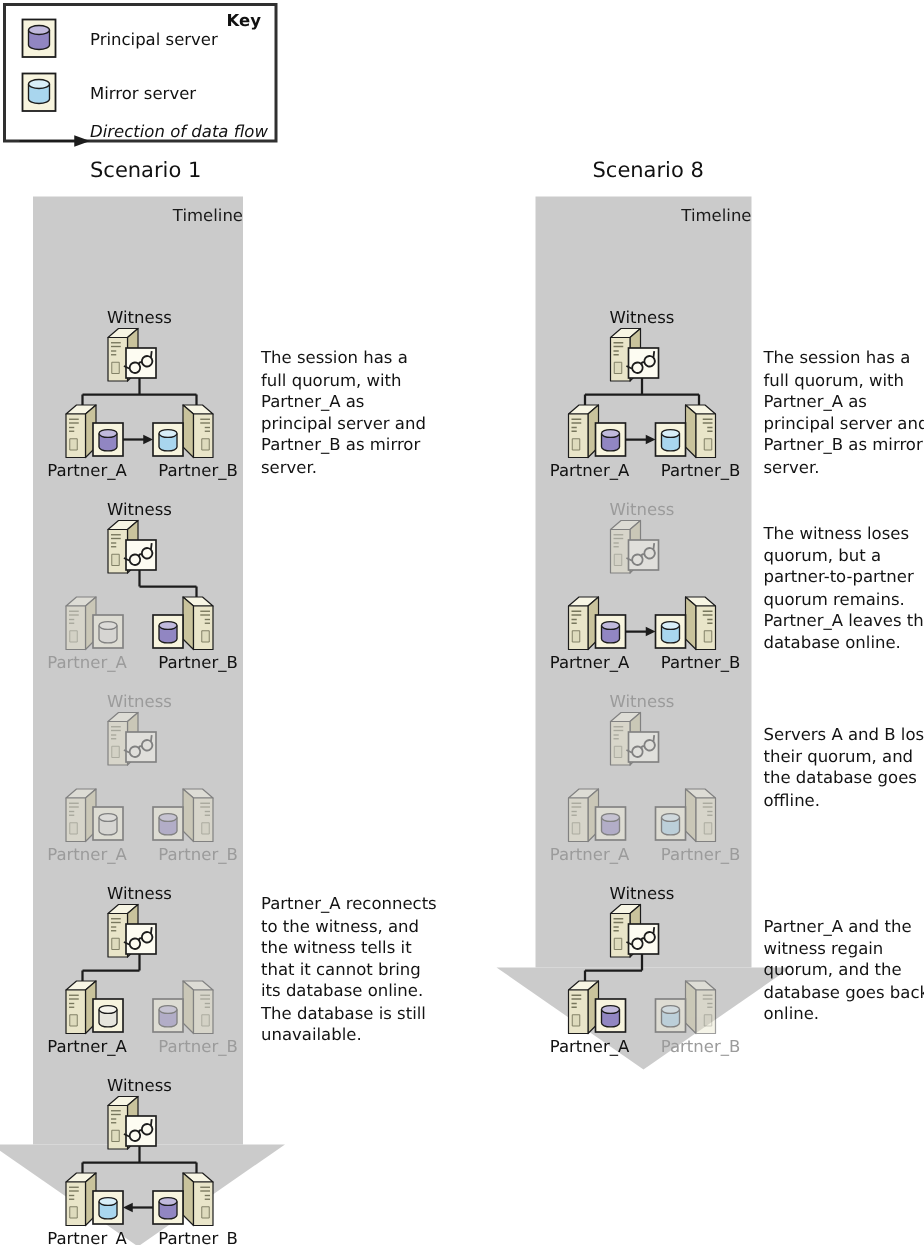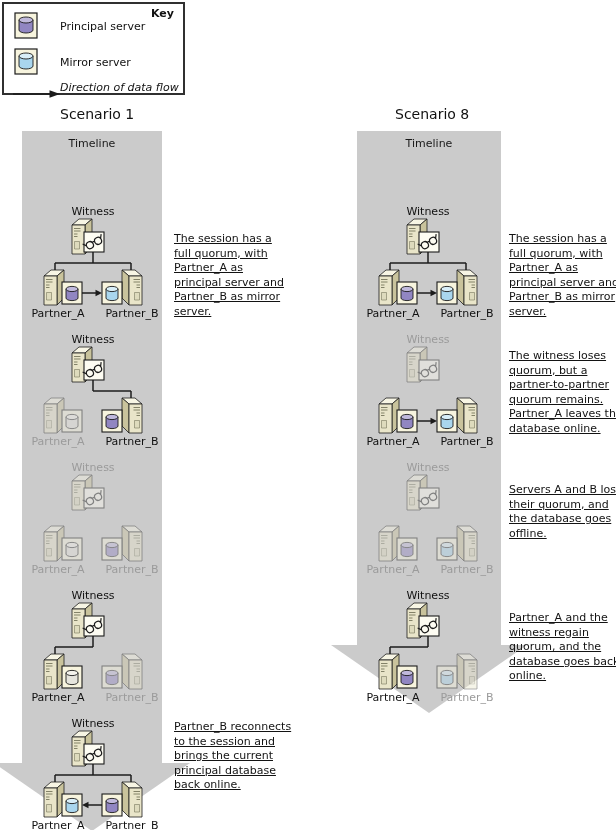--- a/index.html
+++ b/index.html
@@ -16,25 +16,25 @@
   .ki-mirror{left:10px;top:44px;}
   .kl-mirror{left:56px;top:52px;}
   .ki-arrow{left:8px;top:80px;}
   .kl-arrow{left:56px;top:77px;font-style:italic;}
   
   .scenario{position:absolute;top:106px;width:312px;height:730px;}
   .sc-title{position:absolute;left:5px;top:0;font-size:14px;color:#111;white-space:nowrap;margin-left:33px;}
   .band{position:absolute;left:0;top:25px;}
   .band-arrow{position:absolute;width:0;height:0;
               border-left:98px solid transparent;border-right:98px solid transparent;}
-  .tl{text-align:center;margin-top:6px;font-size:11px;color:#1a1a1a;}
+  .tl{text-align:right;margin-top:6px;font-size:11px;color:#1a1a1a;}
   .stages{position:absolute;left:0;top:64px;margin-top:36px;}
   .stage{position:relative;width:300px;height:128px;}
   .stage-svg{position:absolute;left:0;top:0;}
-  .desc{position:absolute;left:152px;width:118px;font-size:11px;line-height:1.32;color:#131313;text-decoration:underline;}
+  .desc{position:absolute;left:152px;width:118px;font-size:11px;line-height:1.32;color:#131313;}
   svg text{font-size:11px;font-family:"DejaVu Sans",sans-serif;}
   .faded{opacity:.42;}
 </style>
 </head>
 <body>
 
 <div id="canvas">
   <div class="key">
     <div class="key-title">Key</div>
     <span class="key-icon ki-principal"><svg width="24" height="27" viewBox="0 0 24 27">
@@ -328,20 +328,21 @@
                   </g>
                   <rect x="2.5" y="23.5" width="5" height="7.5" fill="#dedbbd" stroke="#77765c" stroke-width="0.6"></rect>
                 </g>
                 <rect x="80" y="76" width="20" height="22" fill="#f7f4de" stroke="#1c1c1c" stroke-width="1.1"></rect>
                 <path d="M 84 83 L 84 92 A 6 2.6 0 0 0 96 92 L 96 83" fill="#9186c2" stroke="#1c1c1c" stroke-width="0.9"></path>
                 <ellipse cx="90" cy="83" rx="6" ry="2.6" fill="#c0b9dc" stroke="#1c1c1c" stroke-width="0.9"></ellipse>
               </g>
               <text x="36" y="111" text-anchor="middle" fill="#111111">Partner_A</text>
               <text x="110" y="111" text-anchor="middle" fill="#9b9b9b">Partner_B</text>
             </svg>
+            <div class="desc" style="top:6px">Partner_A reconnects to the witness, and the witness tells it that it cannot bring its database online. The database is still unavailable.</div>
           </div>
           <div class="stage">
             <svg class="stage-svg" width="150" height="124" viewBox="0 0 150 124">
               <g>
                 <line x1="71" y1="46" x2="71" y2="57" stroke="#1c1c1c" stroke-width="1.5"></line>
                 <line x1="33" y1="57" x2="109" y2="57" stroke="#1c1c1c" stroke-width="1.5"></line>
                 <line x1="33" y1="57" x2="33" y2="67" stroke="#1c1c1c" stroke-width="1.5"></line>
                 <line x1="109" y1="57" x2="109" y2="67" stroke="#1c1c1c" stroke-width="1.5"></line>
               </g>
               <g>
@@ -401,21 +402,20 @@
                 <path d="M 84 83 L 84 92 A 6 2.6 0 0 0 96 92 L 96 83" fill="#9186c2" stroke="#1c1c1c" stroke-width="0.9"></path>
                 <ellipse cx="90" cy="83" rx="6" ry="2.6" fill="#c0b9dc" stroke="#1c1c1c" stroke-width="0.9"></ellipse>
               </g>
               <g>
                 <line x1="80" y1="87" x2="66" y2="87" stroke="#1c1c1c" stroke-width="1.5"></line>
                 <polygon points="60,87 66.5,83.8 66.5,90.2" fill="#1c1c1c"></polygon>
               </g>
               <text x="36" y="111" text-anchor="middle" fill="#111111">Partner_A</text>
               <text x="110" y="111" text-anchor="middle" fill="#111111">Partner_B</text>
             </svg>
-            <div class="desc" style="top:2px">Partner_B reconnects to the session and brings the current principal database back online.</div>
           </div>
         </div>
       </div>
       <div class="scenario" style="left: 357px;">
         <div class="sc-title">Scenario 8</div>
         <div class="band" style="width:144px;height:514px;background:#cbcbcb">
           <div class="tl">Timeline</div>
         </div>
         <div class="band-arrow" style="left:-26px;top:539px;border-top:68px solid #cbcbcb"></div>
         <div class="stages">

